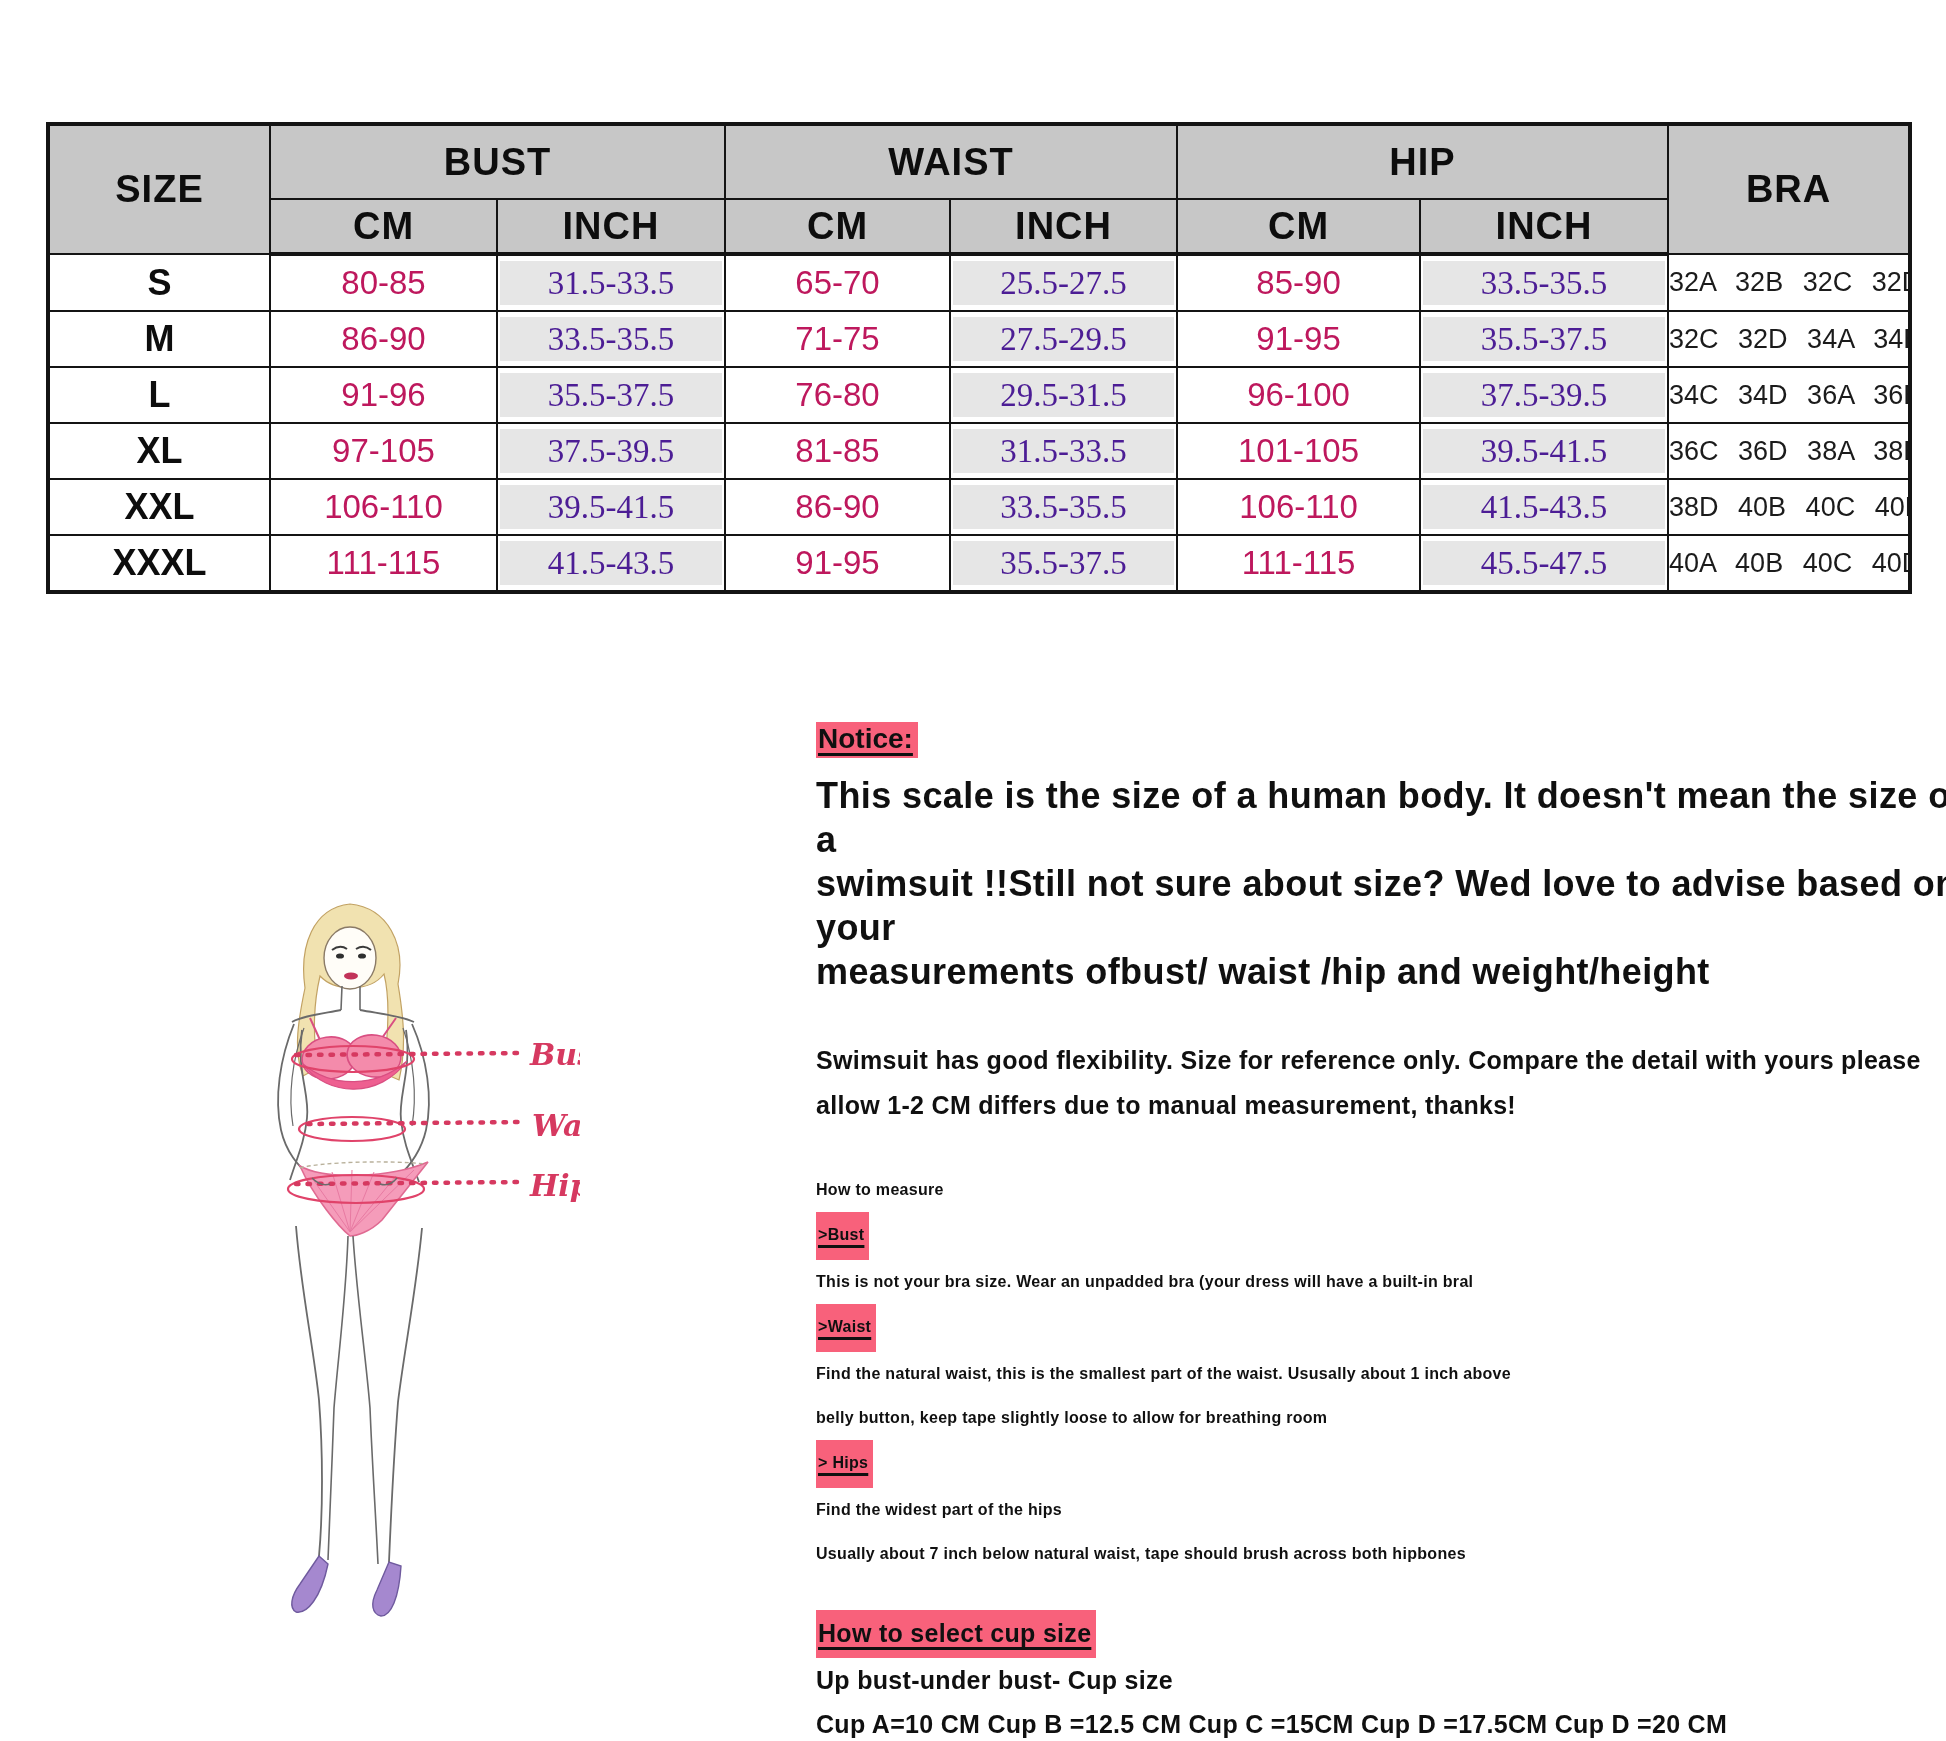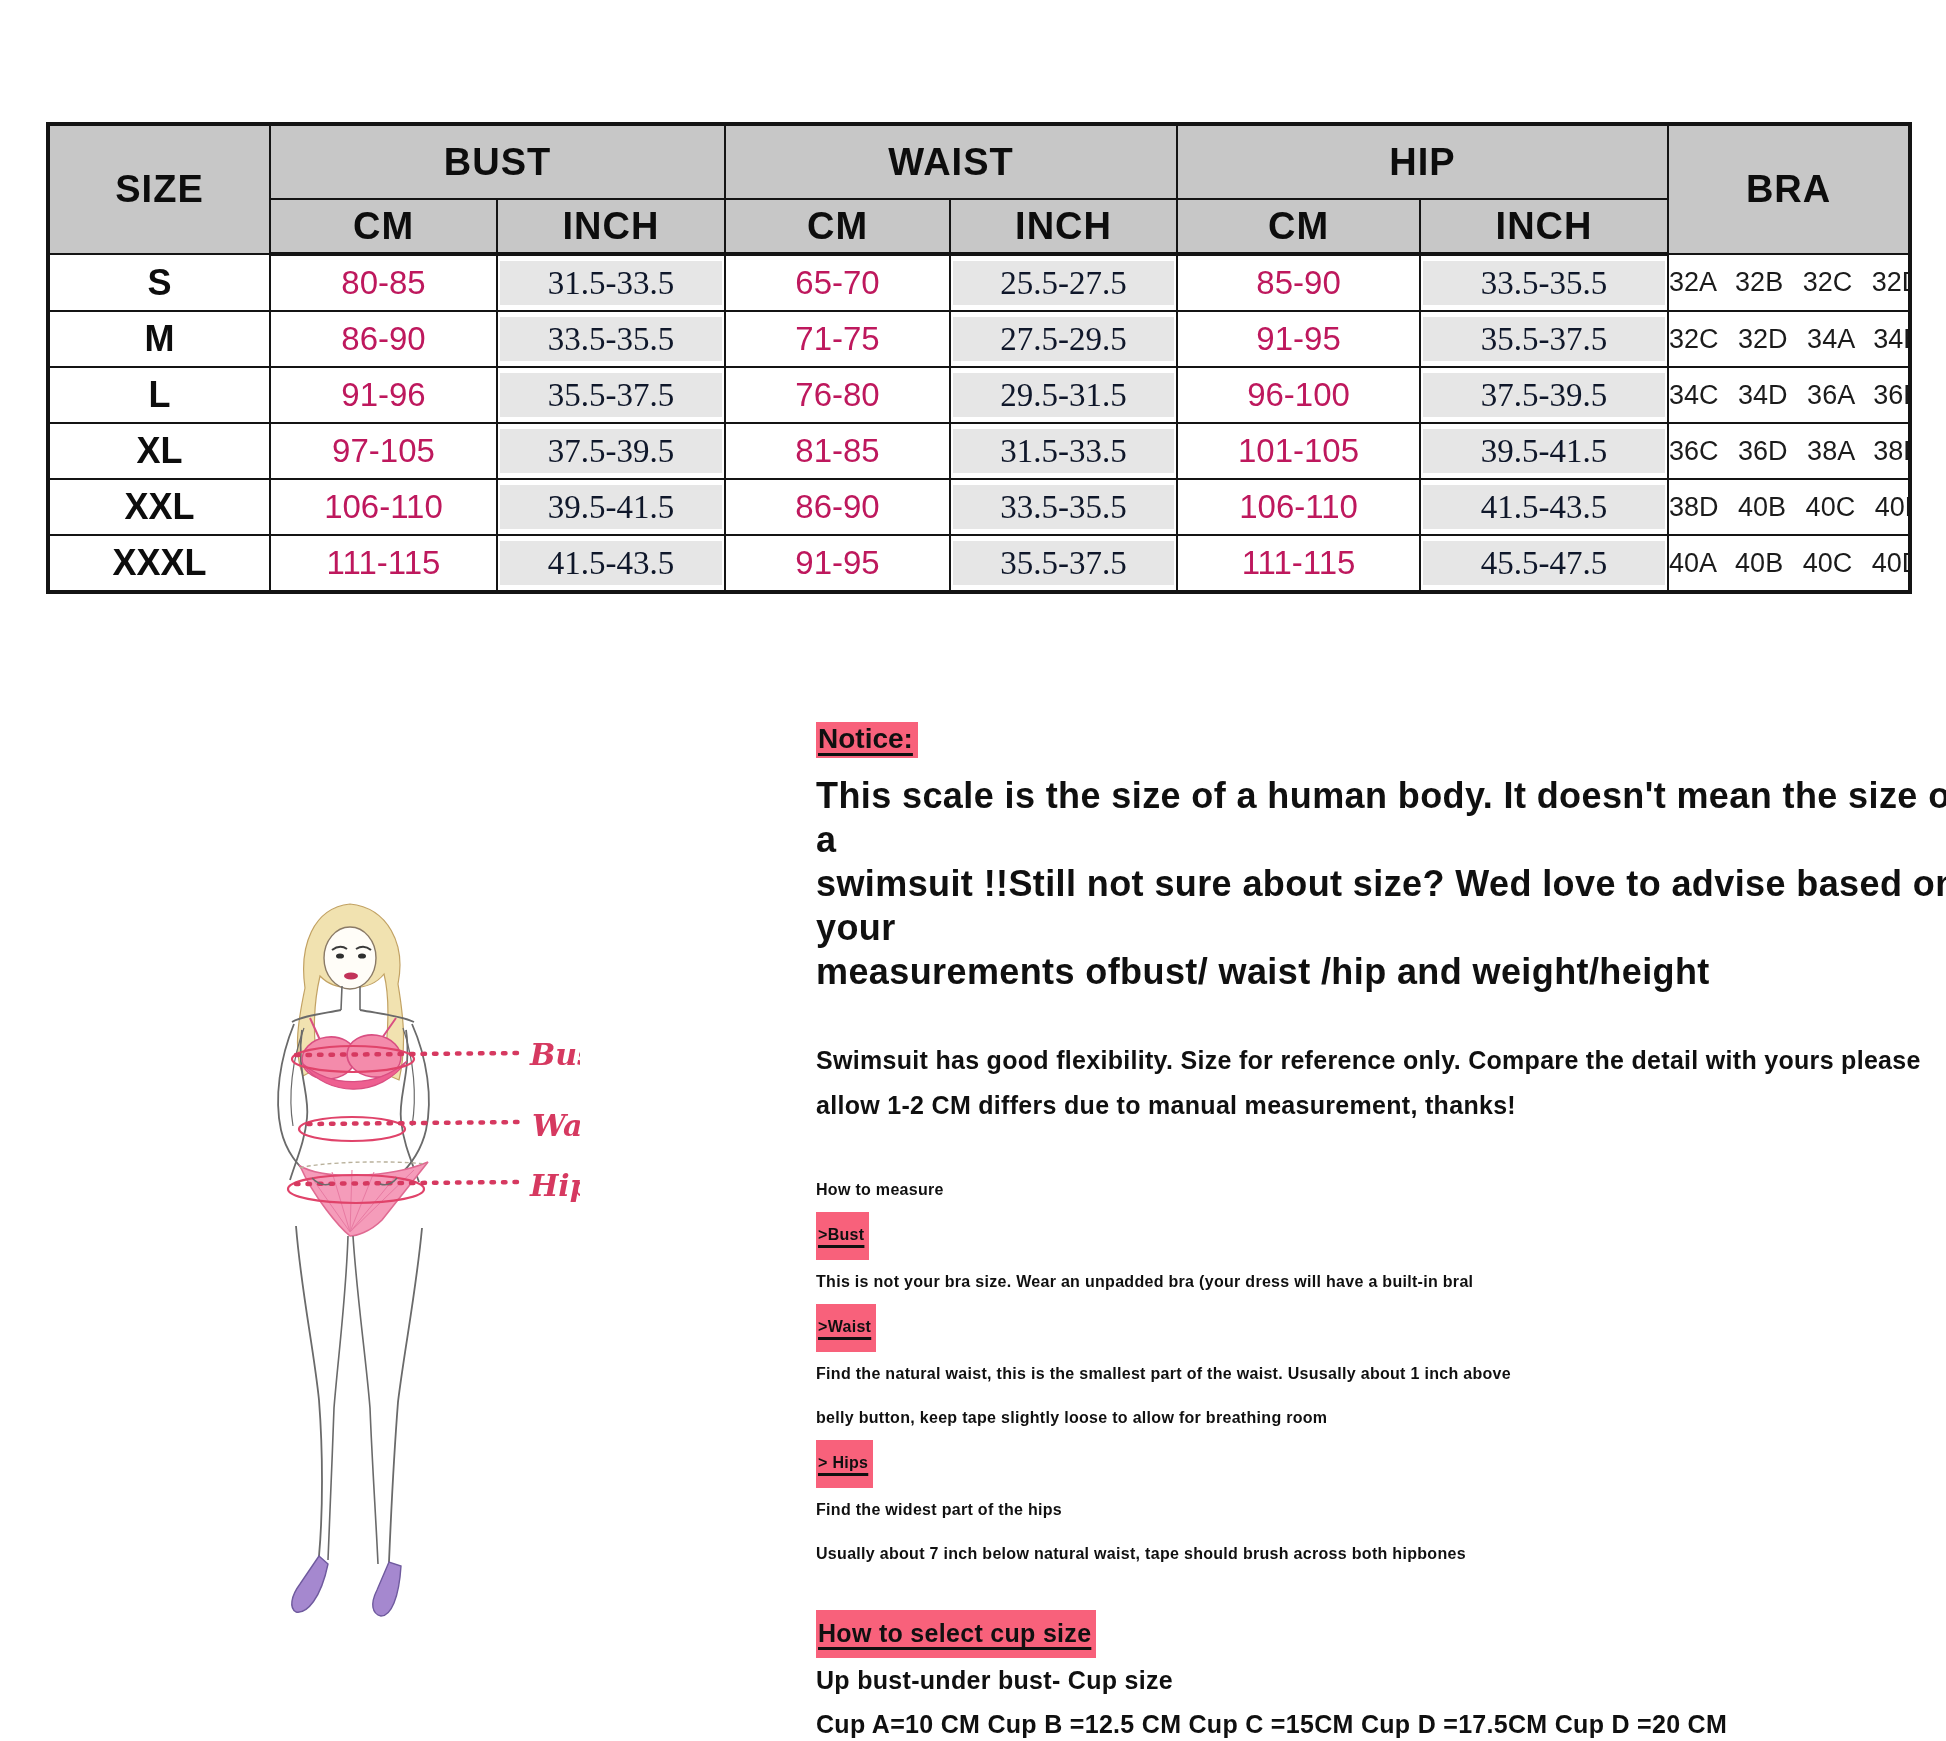--- a/index.html
+++ b/index.html
@@ -24,21 +24,21 @@
   }
   tr.hrow1 th{height:72px;}
   tr.hrow2 th{height:52px;font-size:36px;border-bottom:4px solid #141414;}
   th.rspan{border-bottom:4px solid #141414;}
   tbody tr{height:56px;}
   td.cell-size{font-size:36px;font-weight:bold;color:#0d0d0d;}
   td.cell-cm{font-size:33px;color:#be185d;}
   td.cell-inch{padding:0 10px;}
   td.cell-inch .inch-box{
     background:#e6e6e6;margin:5px 2px;line-height:44px;
-    font-family:"Liberation Serif",serif;font-size:33px;color:#0f172a;
+    font-family:"Liberation Serif",serif;font-size:33px;color:#4c1d95;
   }
   td.cell-bra{font-size:27px;color:#1b1b1b;word-spacing:12px;}
 
   
   .notice{
     position:absolute;left:816px;top:722px;width:1150px;
     font-weight:bold;color:#101010;
   }
   .hl{
     background:#f8617b;display:inline-block;padding:1px 5px 3px 2px;

